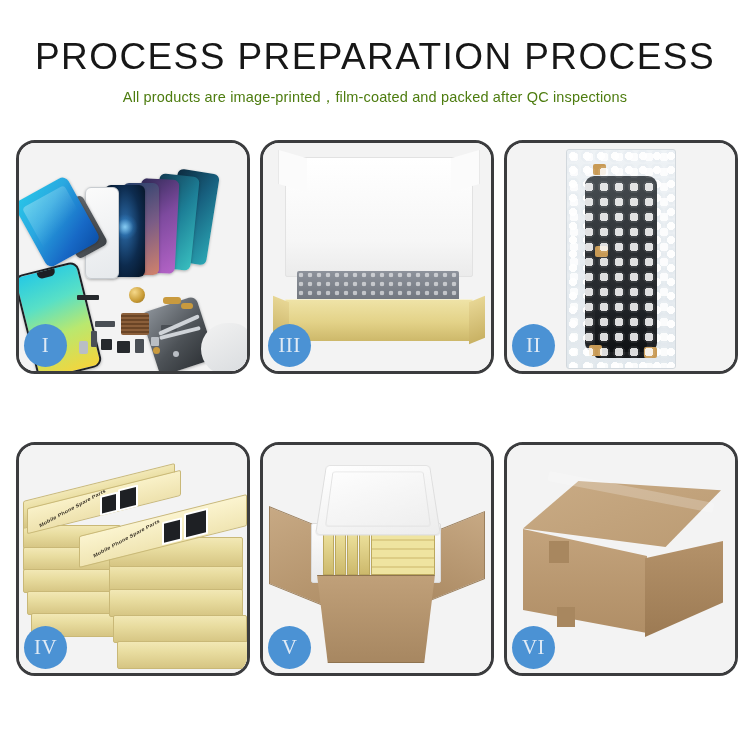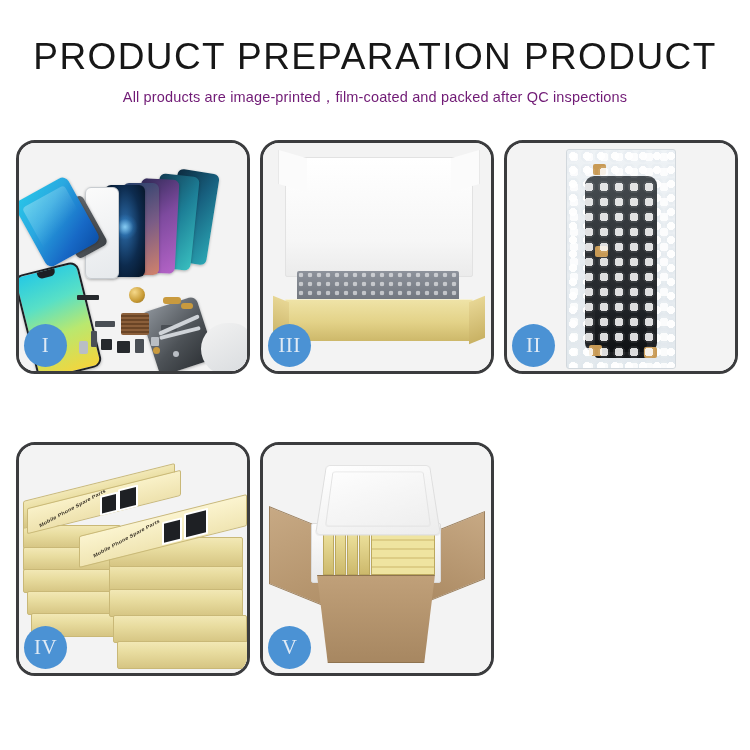--- a/index.html
+++ b/index.html
@@ -34,21 +34,21 @@
     letter-spacing: 1.4px;
     font-weight: 400;
     color: #171717;
     line-height: 1.05;
     font-family: "Liberation Sans", sans-serif;
     white-space: nowrap;
   }
   .subtitle {
     margin-top: 11px;
     font-size: 14.5px;
-    color: #701a75;
+    color: #4d7c0f;
     letter-spacing: 0.15px;
     white-space: nowrap;
   }
 
   
   .grid {
     position: absolute;
     top: 140px;
     left: 16px;
     width: 722px;
@@ -365,21 +365,21 @@
   }
   .p6 .tab1 { position:absolute; left:42px; top:96px; width:20px; height:22px; background:#a8875f; }
   .p6 .tab2 { position:absolute; left:50px; top:162px; width:18px; height:20px; background:#a8875f; }
 </style>
 </head>
 <body>
 
 <div class="page">
 
   <div class="header">
-    <div class="title">PRODUCT PREPARATION PRODUCT</div>
+    <div class="title">PROCESS PREPARATION PROCESS</div>
     <div class="subtitle">All products are image-printed，film-coated and packed after QC inspections</div>
   </div>
 
   <div class="grid">
 
     <div class="panel p1">
       <div class="panel-clip">
         <div class="ph ph-stack5"></div>
         <div class="ph ph-stack4"></div>
         <div class="ph ph-stack3"></div>
@@ -480,15 +480,26 @@
         <div class="ybox" style="left:72px;"></div>
         <div class="ybox" style="left:84px;"></div>
         <div class="ybox" style="left:96px;"></div>
         <div class="ybox wide" style="left:108px;"></div>
         <div class="carton"></div>
         <div class="foamlid"></div>
       </div>
       <div class="badge">V</div>
     </div>
 
+    <div class="panel p6">
+      <div class="panel-clip">
+        <div class="top"></div>
+        <div class="seam"></div>
+        <div class="front"></div>
+        <div class="side"></div>
+        <div class="tab1"></div>
+        <div class="tab2"></div>
+      </div>
+      <div class="badge">VI</div>
+    </div>
 
   </div>
 </div>
 
 </body></html>

